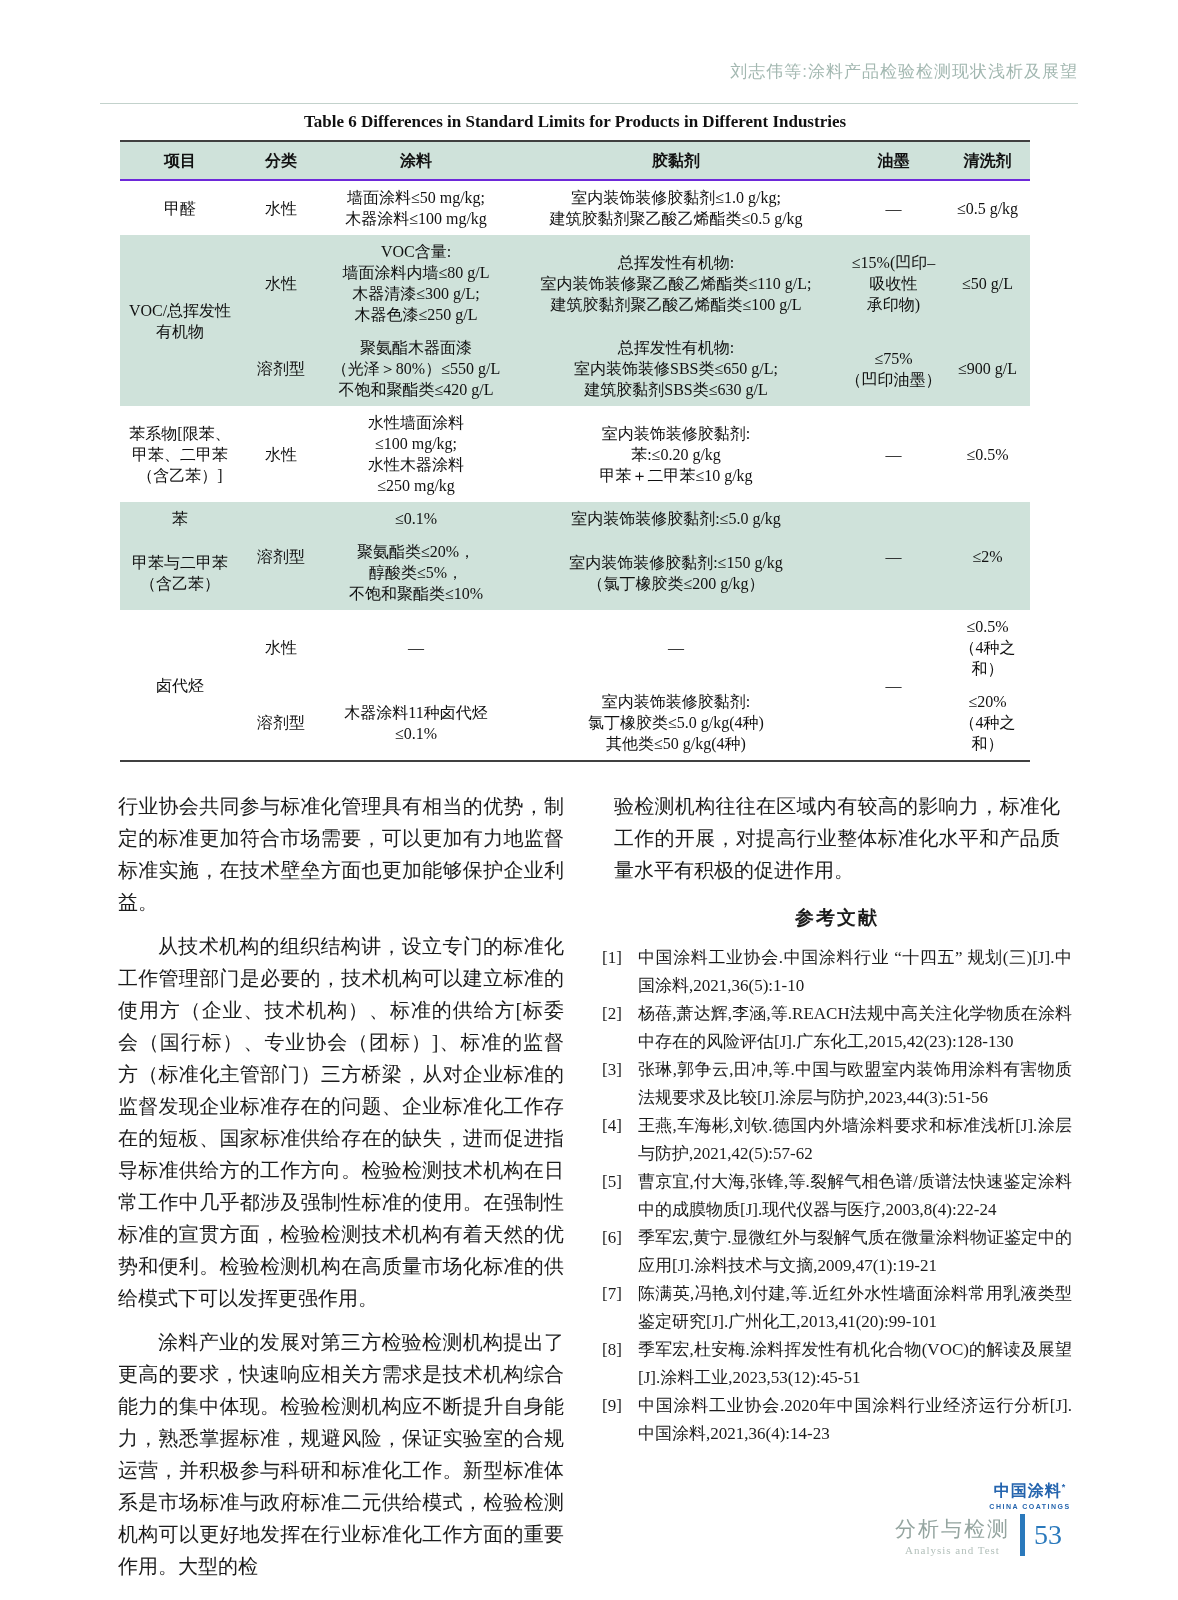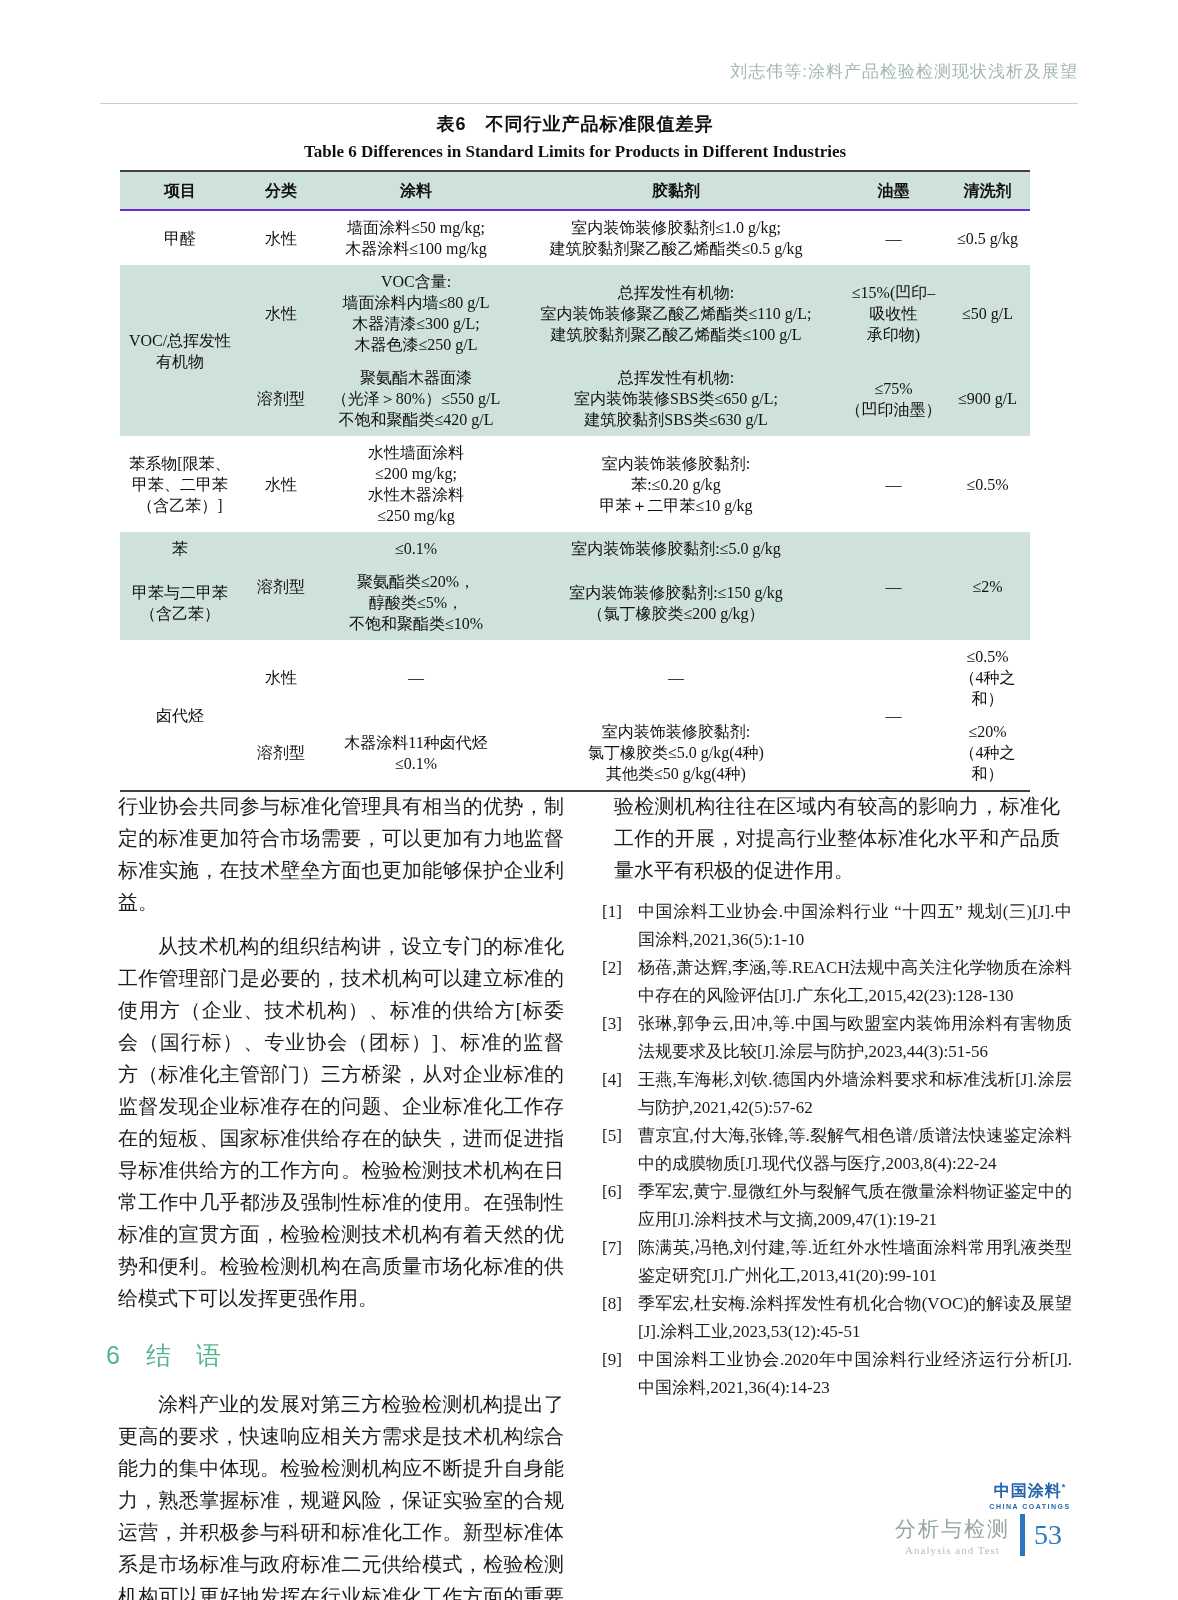--- a/index.html
+++ b/index.html
@@ -87,21 +87,20 @@
 </head>
 <body>
 
 <div class="page">
 
   <div class="running-head-wrap">
     <span class="running-head">刘志伟等:涂料产品检验检测现状浅析及展望</span>
   </div>
 
   <div class="table-area">
-    <div class="tbl-title-zh">表6　不同行业产品标准限值差异</div>
     <div class="tbl-title-en">Table 6   Differences in Standard Limits for Products in Different Industries</div>
 
     <table class="limits">
       <colgroup>
         <col style="width:120px">
           <col style="width:82px">
           <col style="width:188px">
         <col style="width:332px">
           <col style="width:103px">
           <col style="width:85px">
@@ -153,21 +152,21 @@
           <td>≤75%
 （凹印油墨）</td>
           <td>≤900 g/L</td>
         </tr>
         <tr>
           <td class="item">苯系物[限苯、
 甲苯、二甲苯
 （含乙苯）]</td>
           <td>水性</td>
           <td>水性墙面涂料
-≤200 mg/kg;
+≤100 mg/kg;
 水性木器涂料
 ≤250 mg/kg</td>
           <td>室内装饰装修胶黏剂:
 苯:≤0.20 g/kg
 甲苯＋二甲苯≤10 g/kg</td>
           <td>—</td>
           <td>≤0.5%</td>
         </tr>
         <tr class="g">
           <td class="item">苯</td>
@@ -206,28 +205,26 @@
 （4种之和）</td>
         </tr>
       </tbody>
     </table>
   </div>
 
   <div class="body-columns">
     <div class="col">
       <p>行业协会共同参与标准化管理具有相当的优势，制定的标准更加符合市场需要，可以更加有力地监督标准实施，在技术壁垒方面也更加能够保护企业利益。</p>
       <p class="indent">从技术机构的组织结构讲，设立专门的标准化工作管理部门是必要的，技术机构可以建立标准的使用方（企业、技术机构）、标准的供给方[标委会（国行标）、专业协会（团标）]、标准的监督方（标准化主管部门）三方桥梁，从对企业标准的监督发现企业标准存在的问题、企业标准化工作存在的短板、国家标准供给存在的缺失，进而促进指导标准供给方的工作方向。检验检测技术机构在日常工作中几乎都涉及强制性标准的使用。在强制性标准的宣贯方面，检验检测技术机构有着天然的优势和便利。检验检测机构在高质量市场化标准的供给模式下可以发挥更强作用。</p>
-      <div class="section-head">
-        <span class="sec-num">6</span><span>结　语</span>
-      </div>
       <p class="indent">涂料产业的发展对第三方检验检测机构提出了更高的要求，快速响应相关方需求是技术机构综合能力的集中体现。检验检测机构应不断提升自身能力，熟悉掌握标准，规避风险，保证实验室的合规运营，并积极参与科研和标准化工作。新型标准体系是市场标准与政府标准二元供给模式，检验检测机构可以更好地发挥在行业标准化工作方面的重要作用。大型的检</p>
     </div>
 
     <div class="col">
       <p>验检测机构往往在区域内有较高的影响力，标准化工作的开展，对提高行业整体标准化水平和产品质量水平有积极的促进作用。</p>
+      <div class="refs-title">参考文献</div>
       <div class="refs">
         <div class="ref-row">
           <span class="ref-num">[1]</span>
           <span class="ref-text">中国涂料工业协会.中国涂料行业 “十四五” 规划(三)[J].中国涂料,2021,36(5):1-10</span>
         </div>
         <div class="ref-row">
           <span class="ref-num">[2]</span>
           <span class="ref-text">杨蓓,萧达辉,李涵,等.REACH法规中高关注化学物质在涂料中存在的风险评估[J].广东化工,2015,42(23):128-130</span>
         </div>
         <div class="ref-row">

